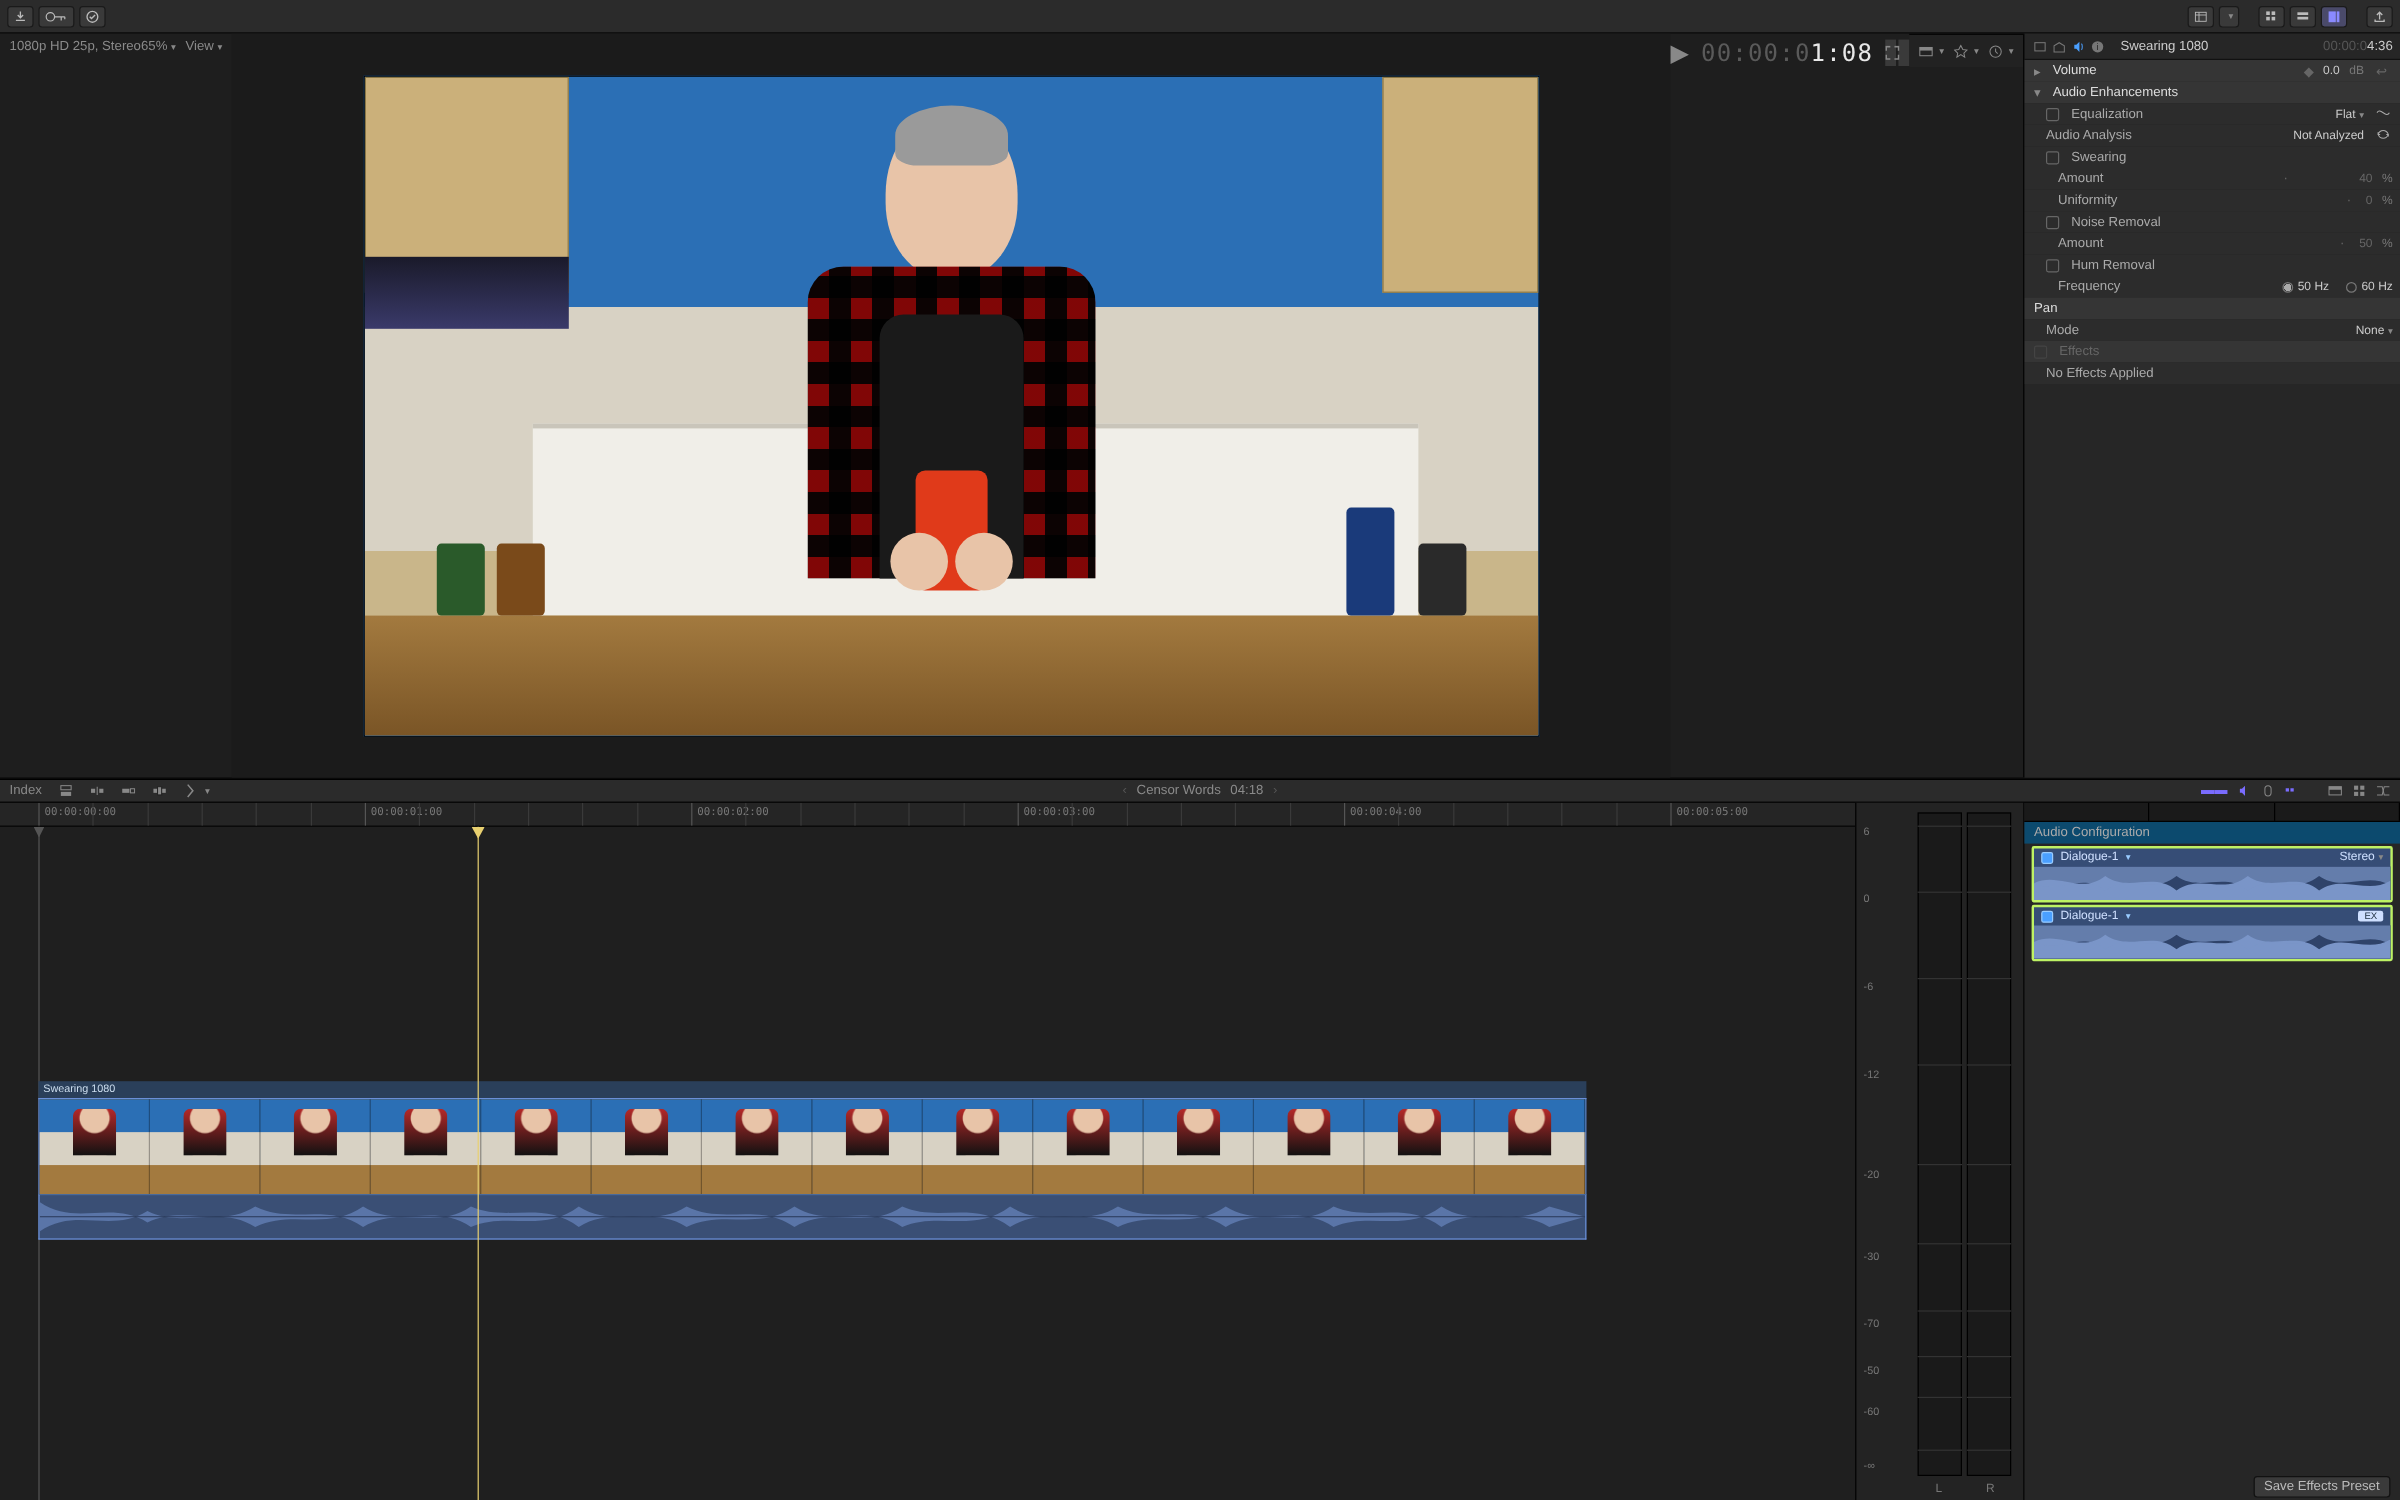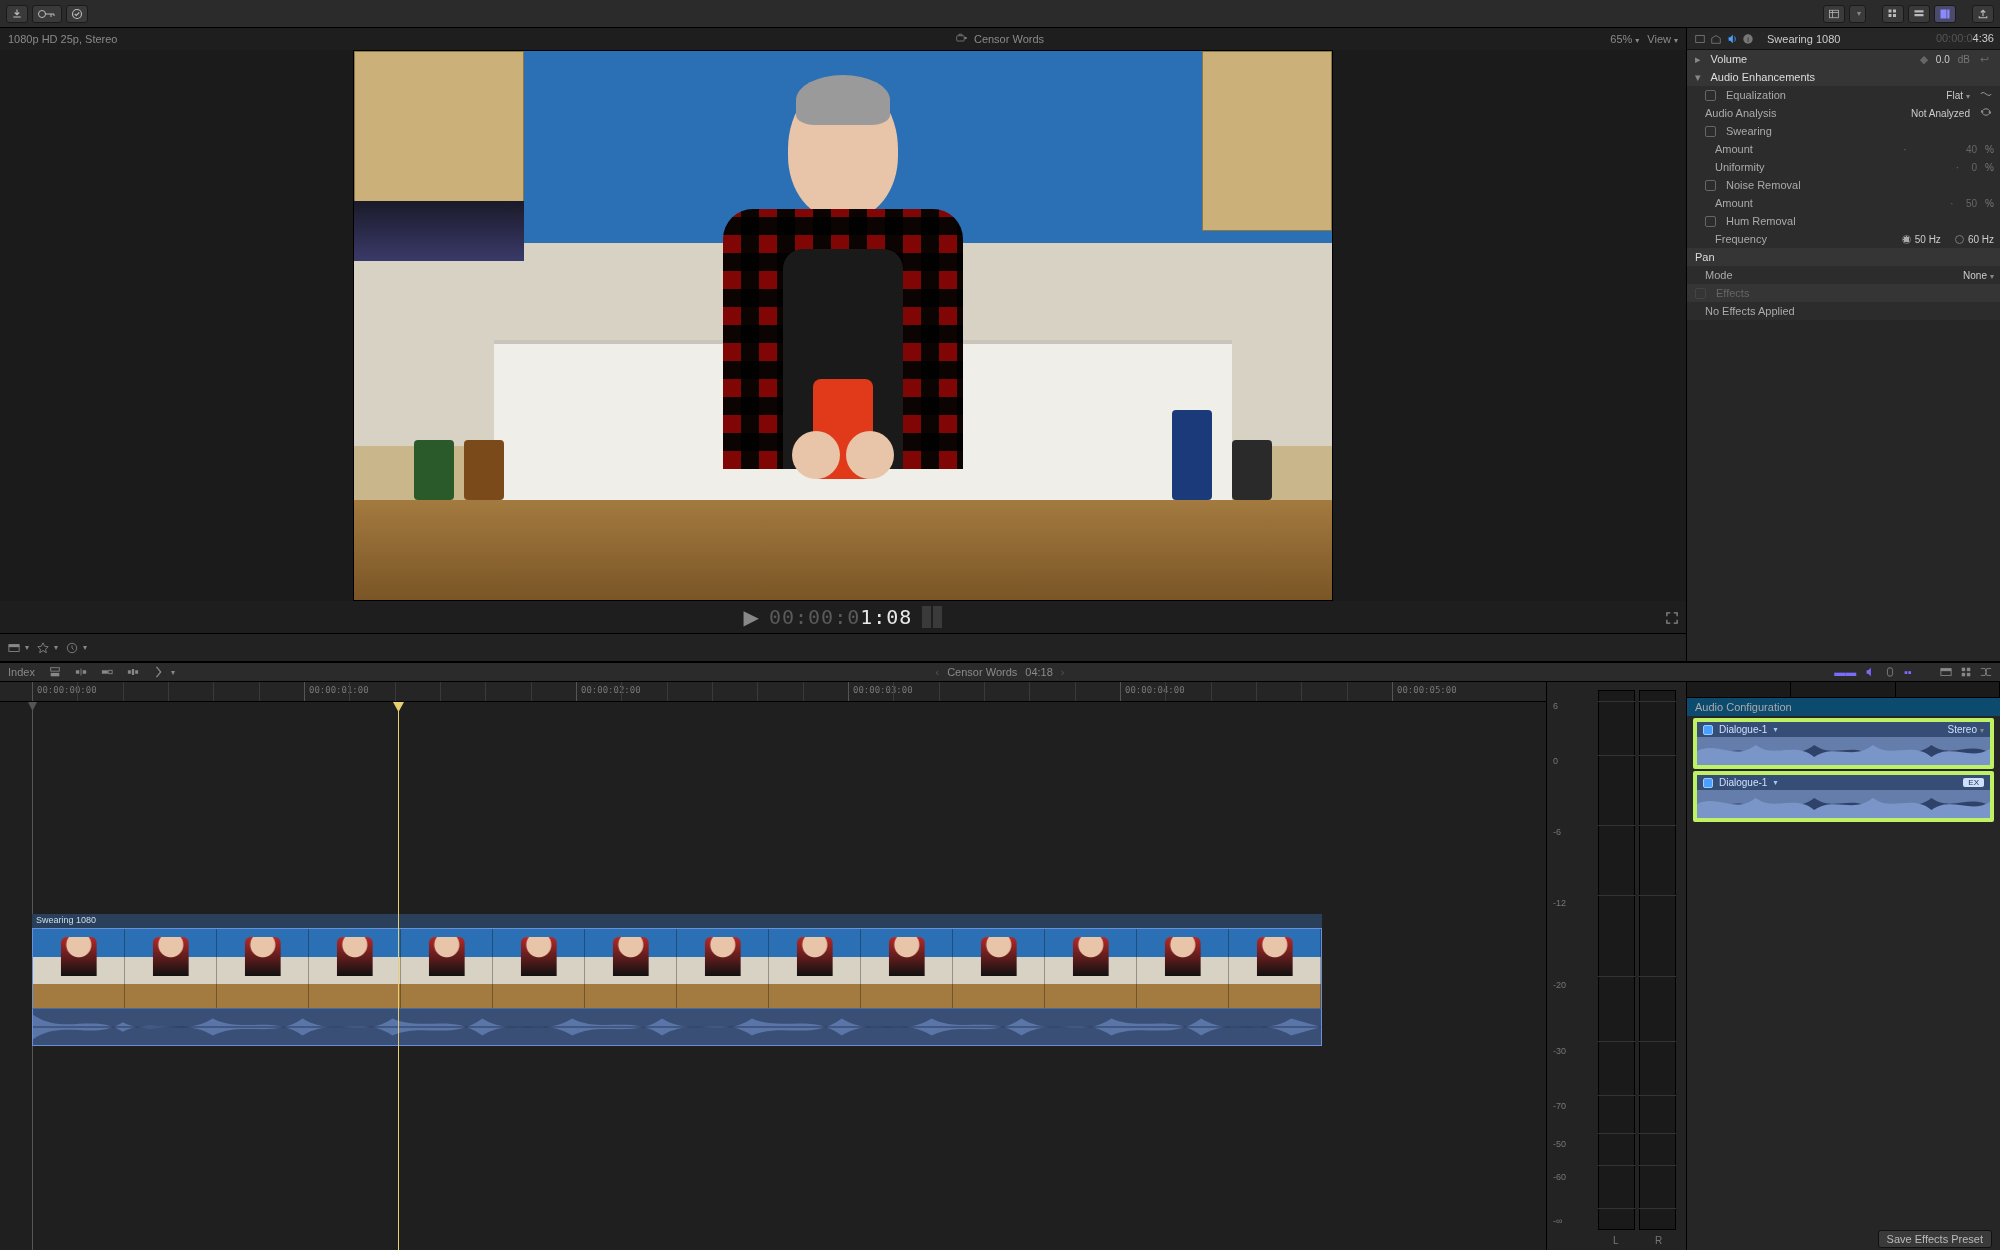--- a/index.html
+++ b/index.html
@@ -24,21 +24,21 @@
   
   .top-toolbar { height: 28px; background: #2b2b2b; border-bottom: 1px solid #000; display: flex; align-items: center; padding: 0 6px; }
   .top-toolbar .left { display:flex; gap:4px; }
   .top-toolbar .right { margin-left:auto; display:flex; gap:4px; align-items:center;}
   .tb-btn { height:18px; min-width:22px; background:#3a3a3a; border:1px solid #1a1a1a; border-radius:3px; display:flex; align-items:center; justify-content:center; color:#bbb; font-size:10px; padding:0 4px;}
   .tb-btn.active { background:#4a4a6a; }
   .tb-sep { width:8px; }
 
   
   .upper { flex: 0 0 621px; display:flex; background:var(--bg-dark); border-bottom:1px solid #000;}
-  .viewer-col { flex:1; display:flex; flex-direction:column; }
+  .viewer-col { flex:1; display:flex; flex-direction:row; }
   .viewer-header { height:22px; display:flex; align-items:center; padding:0 8px; color:var(--text-dim); font-size:11px; }
   .viewer-header .center { position:absolute; left:50%; transform:translateX(-50%); display:flex; align-items:center; gap:6px;}
   .viewer-header .right { margin-left:auto; display:flex; align-items:center; gap:8px;}
   .viewer-canvas { flex:1; background:#1b1b1b; display:flex; align-items:center; justify-content:center; position:relative;}
   .video-frame { width:980px; height:551px; background:#2b6fb5; position:relative; overflow:hidden; border:1px solid #000;}
   .kitchen-bg { position:absolute; inset:0; background:
       linear-gradient(#2b6fb5 0 35%, #d8d2c4 35% 72%, #c9b68a 72% 100%);
   }
   .cabinet { position:absolute; background:#cbb07a; border:1px solid #8a7644;}
   .cab-tl { left:0; top:0; width:170px; height:180px; }
@@ -130,21 +130,21 @@
   .meter-track .grid div { position:absolute; left:0; right:0; height:1px; background:#333;}
   .meter-lbl { position:absolute; bottom:4px; font-size:10px;}
   .meter-pill { position:absolute; top:4px; width:36px; height:10px; background:#3a3a3a; border-radius:2px; left:50%; transform:translateX(-50%); display:flex; align-items:center; justify-content:center; color:#888; font-size:8px;}
 
   
   .audio-config { flex:0 0 314px; background:#262626; border-left:1px solid #000; display:flex; flex-direction:column;}
   .ac-top-strip { height:16px; background:#1a1a1a; border-bottom:1px solid #000; display:flex;}
   .ac-top-strip .seg { flex:1; border-right:1px solid #000;}
   .ac-header { height:18px; background:#0c4a6e; display:flex; align-items:center; padding:0 8px; color:#aaa;}
   .ac-body { padding:2px 6px 0;}
-  .ac-comp { background:#364d76; border:4px solid #bef264; border-radius:2px; margin-bottom:2px;text-align:right;}
+  .ac-comp { background:#364d76; border:2px solid #bef264; border-radius:2px; margin-bottom:2px;text-align:right;}
   .ac-comp-hdr { height:15px; display:flex; align-items:center; padding:0 6px; gap:6px; color:#cfe0ff; font-size:10px;}
   .ac-wave { height:28px; position:relative; background:#2f436a;}
   .ac-wave svg { width:100%; height:100%;}
   .ac-footer { height:22px; margin-top:auto; display:flex; align-items:center; justify-content:flex-end; padding:0 8px;}
   .save-preset { font-size:11px; color:#bbb; background:#3a3a3a; border:1px solid #111; border-radius:3px; padding:2px 8px;}
 
   
   .caret::after { content:'▾'; margin-left:3px; font-size:8px; color:#888;}
 
   svg.icon { width:12px; height:12px; }

